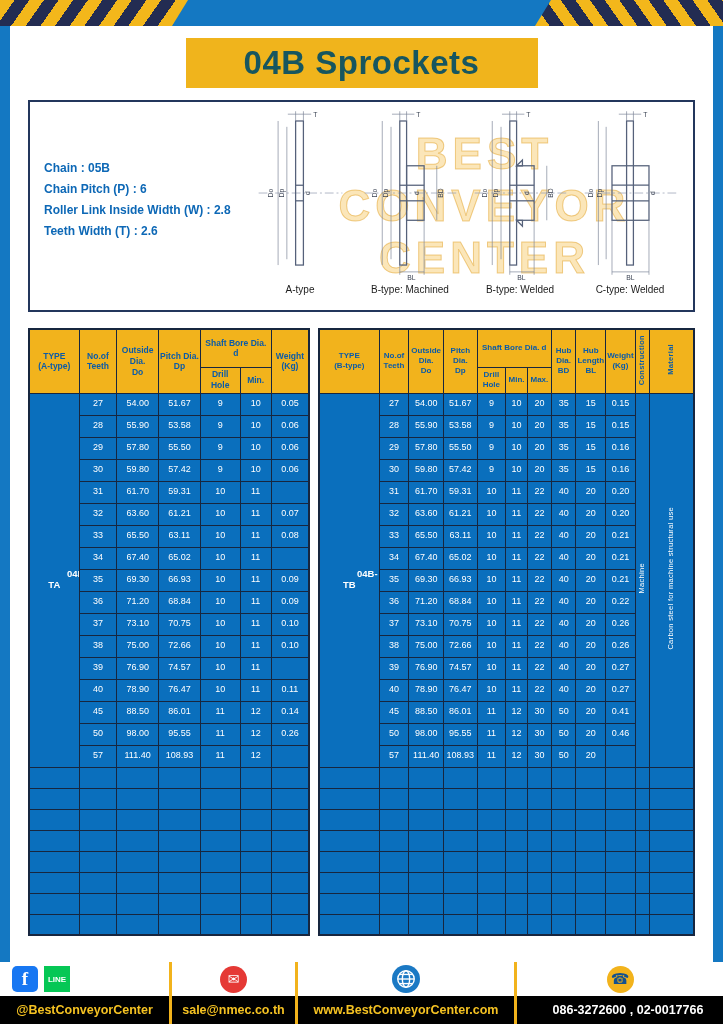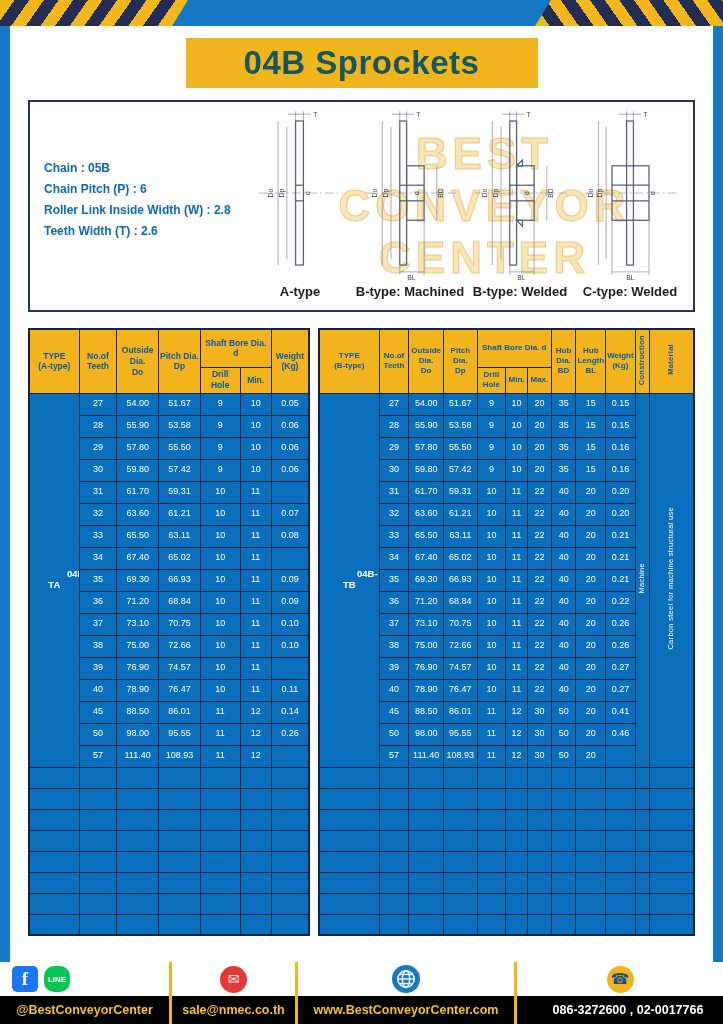--- a/index.html
+++ b/index.html
@@ -25,21 +25,21 @@
   
   .diagram-box { position:relative; margin:12px 18px 0; height:212px; border:2px solid #23365c; overflow:hidden; background:#fff; }
   .specs { position:absolute; left:14px; top:56px; z-index:2; }
   .spec-line { color:#0d68b6; font-weight:bold; font-size:12px; line-height:21px; white-space:nowrap; }
   .watermark { position:absolute; left:250px; top:26px; width:400px; text-align:center; z-index:0;
     color:rgba(243,172,24,.30); font-weight:800; font-size:44px; line-height:52px; letter-spacing:5px;padding-left:9px;
     -webkit-text-stroke:1px rgba(222,150,16,.45); }
   .drawings { position:absolute; right:8px; top:4px; width:440px; height:204px; display:flex; z-index:1; }
   .figure { flex:1; display:flex; flex-direction:column; align-items:center; }
   .figure svg { width:100%; height:176px; }
-  .figure figcaption { font-size:13px; font-weight:bold; color:#1c1c1c; margin-top:2px; white-space:nowrap; }
+  .figure figcaption { font-size:10px; font-weight:normal; color:#1c1c1c; margin-top:2px; white-space:nowrap; }
   .pl  { fill:none; stroke:#55617a; stroke-width:1.3; }
   .cl  { stroke:#9aa3b5; stroke-width:.8; stroke-dasharray:9 3 2 3; }
   .dim { stroke:#7c8598; stroke-width:.7; }
   .dmt { fill:#3c4454; font-size:7px; }
 
   
   .tables { display:flex; gap:8px; margin:16px 18px 0; align-items:flex-start; }
   table { border-collapse:collapse; table-layout:fixed; border:2px solid #17263f; }
   .table-a { width:282px; }
   .table-b { flex:1; min-width:0; }
@@ -62,21 +62,21 @@
   .f-sec:last-child { border-right:none; }
   .s1 { width:172px; } .s2 { width:126px; } .s3 { width:219px; } .s4 { flex:1; }
   .f-icons { height:34px; background:#fff; display:flex; align-items:center; justify-content:center; gap:6px; }
   .f-icons.left { justify-content:flex-start; padding-left:12px; }
   .f-label { height:28px; background:#000000; color:#f5c222; font-weight:bold; font-size:12.5px;
     display:flex; align-items:center; justify-content:center; white-space:nowrap; }
   .f-label.white { color:#ffffff;padding-left:16px; }
   .icon { display:flex; align-items:center; justify-content:center; }
   .fb    { width:26px; height:26px; border-radius:5px; background:#1877f2; color:#fff; font-weight:bold;
            font-size:19px; font-family:"Liberation Serif", serif; }
-  .lineic{ width:26px; height:26px; border-radius:10px; background:#06c755; color:#fff; font-weight:bold; font-size:8px; }
+  .lineic{ width:26px; height:26px; border-radius:0; background:#06c755; color:#fff; font-weight:bold; font-size:8px; }
   .mail  { width:27px; height:27px; border-radius:50%; background:#e53935; color:#fff; font-size:14px; }
   .globe { width:28px; height:28px; border-radius:50%; background:#1b79c4; }
   .globe svg { width:22px; height:22px; stroke:#fff; fill:none; stroke-width:1.5; }
   .phone { width:27px; height:27px; border-radius:50%; background:#f2b31c; color:#12518f; font-size:15px; }
 </style>
 </head>
 <body>
 
 <div class="page">
 

